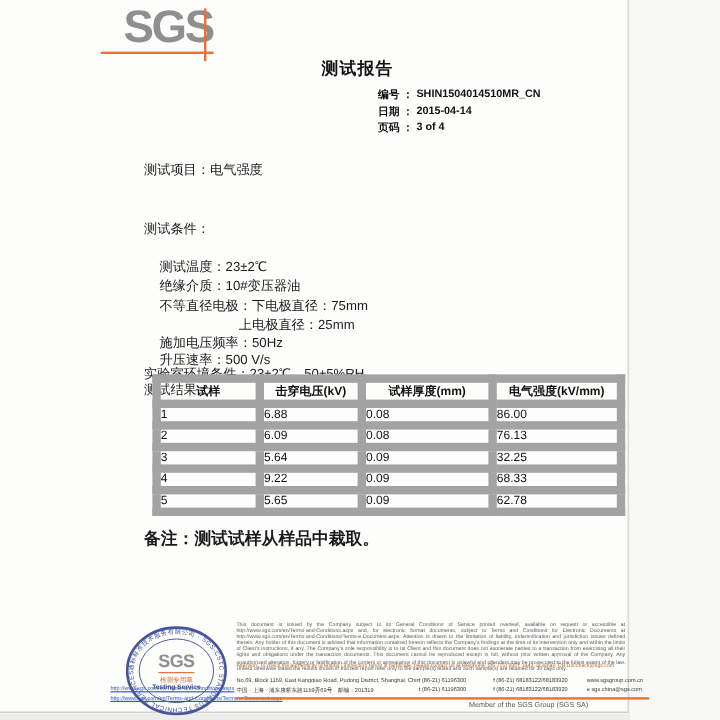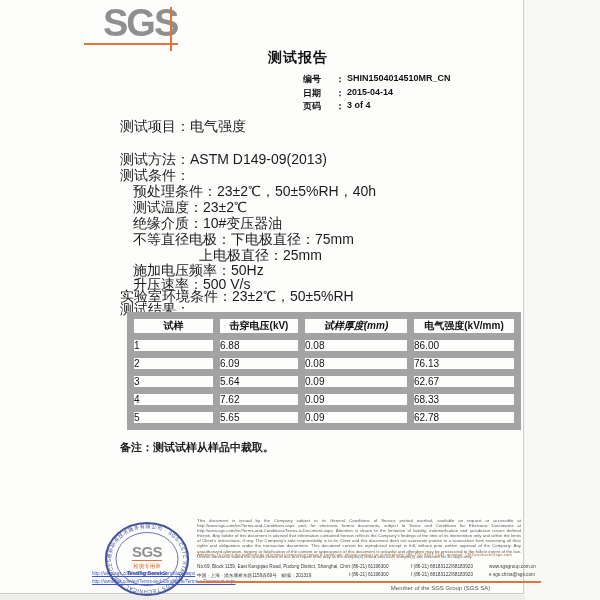--- a/index.html
+++ b/index.html
@@ -13,37 +13,37 @@
 
   
   .logo-text { position:absolute; left:103px; top:2px; font-size:38px; font-weight:bold;
                color:#8f8f8f; letter-spacing:-2px; font-family:"Liberation Sans",sans-serif; }
   .logo-hline { position:absolute; left:84px; top:43px; width:94px; height:2px; background:#e0743b; }
   .logo-vline { position:absolute; left:170px; top:7px; width:2px; height:44px; background:#e0743b; }
 
   
   .report-title { position:absolute; left:268px; top:49px; font-size:14px; font-weight:bold; color:#111; letter-spacing:1px; }
   .hfield { position:absolute; left:303px; font-size:9px; font-weight:bold; color:#111; display:flex; }
-  .hfield .lbl { width:30px; }
+  .hfield .lbl { width:30px;text-align:right; }
   .hfield .sep { width:14px; text-align:center; }
   .f0 { top:73px; } .f1 { top:86.5px; } .f2 { top:99.5px; }
 
   
-  .bline { position:absolute; left:120px; font-size:14px; color:#1b1b1b; white-space:nowrap; }
+  .bline { position:absolute; left:120px; font-size:11px; color:#1b1b1b; white-space:nowrap;margin-top:16px; }
   .ind1 { left:133px; }
   .ind2 { left:199px;text-align:right; }
 
   
   table.results { position:absolute; left:127px; top:312px; width:363px; border-collapse:collapse; table-layout:fixed; }
   table.results td, table.results th { border:7px solid #a3a3a3; height:17px; 
       font-size:10px; font-weight:normal; color:#111; padding:0; }
   table.results th { font-weight:600; }
-  .c0{width:86px;} .c1{width:85px;margin-top:32px;} .c2{width:109px;font-style:italic;} .c3{width:107px;}
+  .c0{width:86px;} .c1{width:85px;margin-top:32px;} .c2{width:109px;} .c3{width:107px;}
 
-  .note { position:absolute; left:120px; top:440px; font-size:11px; font-weight:bold; color:#1b1b1b; }
+  .note { position:absolute; left:120px; top:440px; font-size:14px; font-weight:bold; color:#1b1b1b; }
 
   
   .stamp { position:absolute; left:104px; top:521px; width:86px; height:76px; }
   .stamp svg { position:absolute; left:0; top:0; }
   .stamp .sgs { position:absolute; left:0; top:22px; width:86px; text-align:center; font-size:15px;
                 font-weight:bold; color:#8f8f8f; letter-spacing:-0.5px; }
   .stamp .sgs-line { position:absolute; left:28px; top:39px; width:30px; height:1px; background:#e0743b; }
   .stamp .seal-cn { position:absolute; left:0; top:42px; width:86px; text-align:center; font-size:5.5px; color:#d8742f; }
   .stamp .svc { position:absolute; left:0; top:49px; width:86px; text-align:center; font-size:5.5px;
                 font-weight:bold; color:#2d3f8f; }
@@ -85,23 +85,21 @@
     <span class="sep">：</span>
     <span class="val">2015-04-14</span>
   </div>
   <div class="hfield f2">
     <span class="lbl">页码</span>
     <span class="sep">：</span>
     <span class="val">3 of 4</span>
   </div>
 
   <div class="bline" style="top:118px">测试项目：电气强度</div>
-  <div class="bline" style="top:151px">测试方法：ASTM D149-09(2013)</div>
   <div class="bline" style="top:167px">测试条件：</div>
-  <div class="bline ind1" style="top:183px">预处理条件：23±2℃，50±5%RH，40h</div>
   <div class="bline ind1" style="top:199px">测试温度：23±2℃</div>
   <div class="bline ind1" style="top:215px">绝缘介质：10#变压器油</div>
   <div class="bline ind1" style="top:231px">不等直径电极：下电极直径：75mm</div>
   <div class="bline ind2" style="top:247px">上电极直径：25mm</div>
   <div class="bline ind1" style="top:262px">施加电压频率：50Hz</div>
   <div class="bline ind1" style="top:276px">升压速率：500 V/s</div>
   <div class="bline" style="top:288px">实验室环境条件：23±2℃，50±5%RH</div>
   <div class="bline" style="top:301px">测试结果：</div>
 
   <table class="results">
@@ -121,25 +119,25 @@
     <tr>
       <td>2</td>
       <td>6.09</td>
       <td>0.08</td>
       <td>76.13</td>
     </tr>
     <tr>
       <td>3</td>
       <td>5.64</td>
       <td>0.09</td>
-      <td>62.67</td>
+      <td>32.25</td>
     </tr>
     <tr>
       <td>4</td>
-      <td>7.62</td>
+      <td>9.22</td>
       <td>0.09</td>
       <td>68.33</td>
     </tr>
     <tr>
       <td>5</td>
       <td>5.65</td>
       <td>0.09</td>
       <td>62.78</td>
     </tr>
   </tbody>

